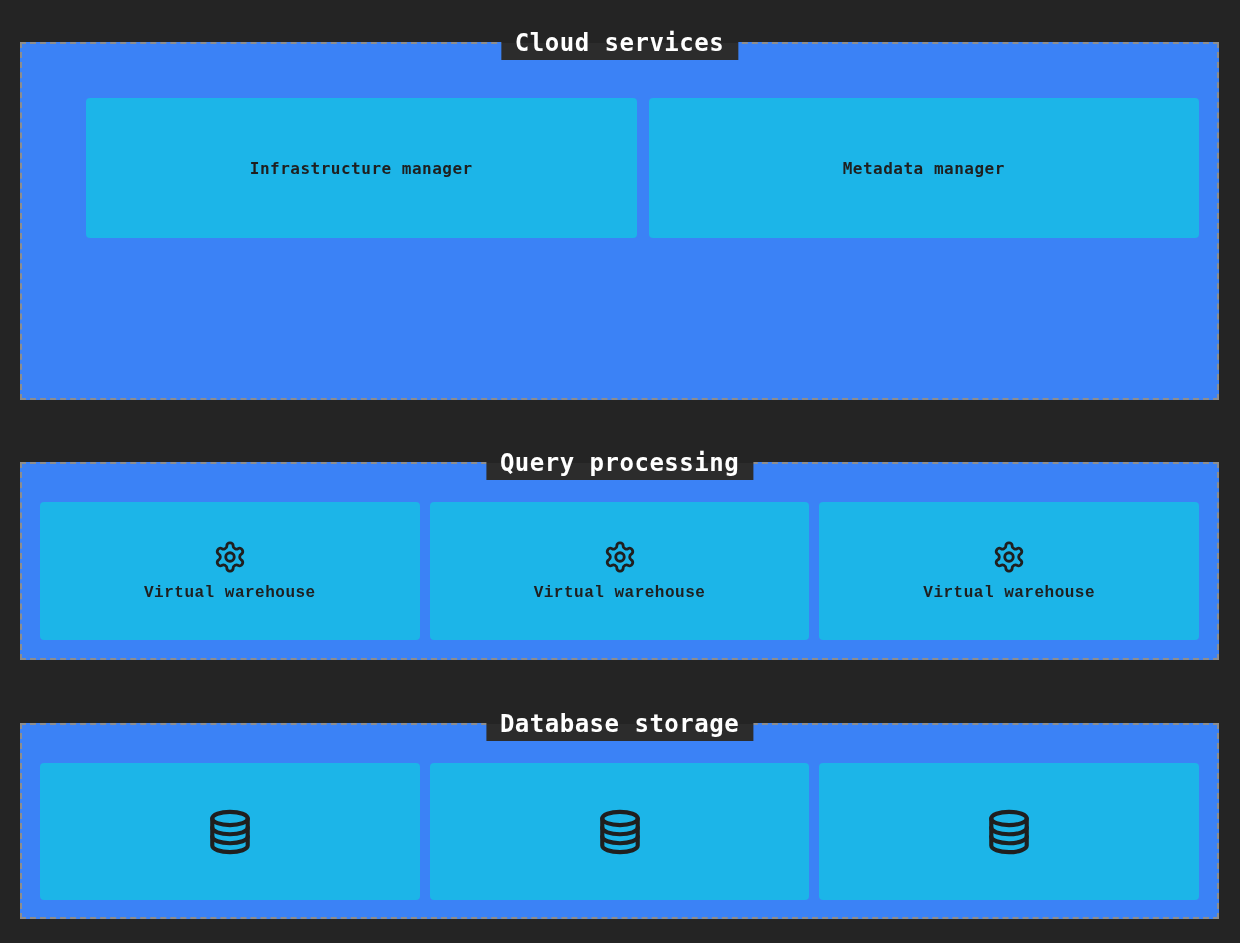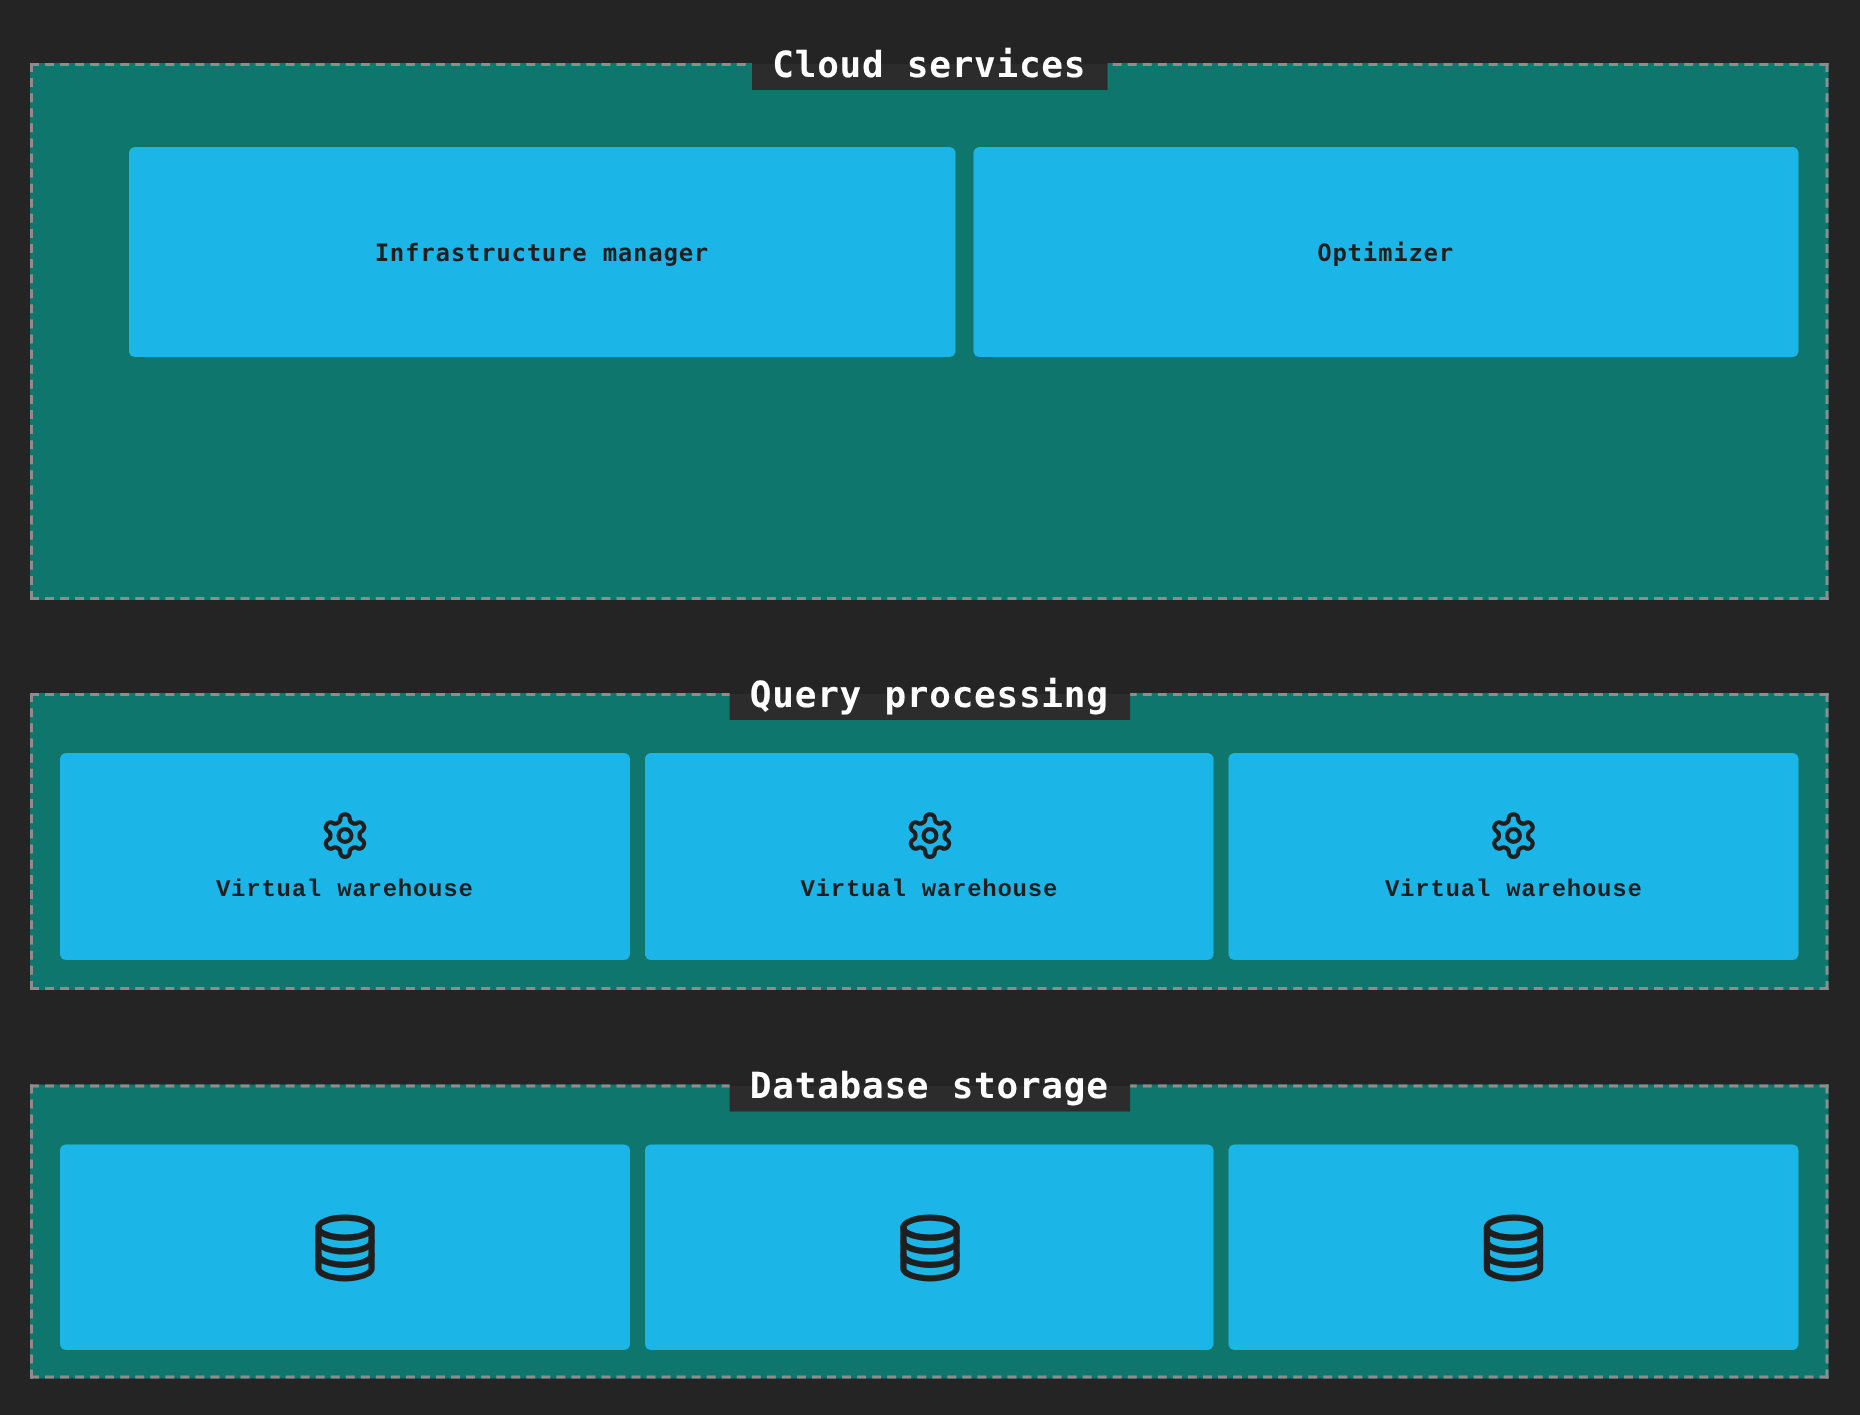--- a/index.html
+++ b/index.html
@@ -8,21 +8,21 @@
     position: relative;
     background: #242424;
     font-family: "DejaVu Sans Mono", "Liberation Mono", monospace;
     overflow: hidden;
   }
   .section {
     position: absolute;
     left: 20px;
     width: 1199px;
     border: 2px dashed #8d8d8d;
-    background: #0f766e;
+    background: #3b82f6;
   }
   .section-title {
     position: absolute;
     top: -18px;
     left: 50%;
     transform: translateX(-50%);
     padding: 0 14px;
     font-size: 24px;
     font-weight: 700;
     line-height: 34px;
@@ -64,21 +64,21 @@
 
 <div class="section" id="cloud-services">
   <div class="section-title">Cloud services</div>
 
 
   <div class="row">
     <div class="node">
       <span>Infrastructure manager</span>
     </div>
     <div class="node">
-      <span>Optimizer</span>
+      <span>Metadata manager</span>
     </div>
   </div>
 </div>
 
 <div class="section" id="query-processing">
   <div class="section-title">Query processing</div>
 
   <div class="row3">
     <div class="node">
       <span class="icon">

